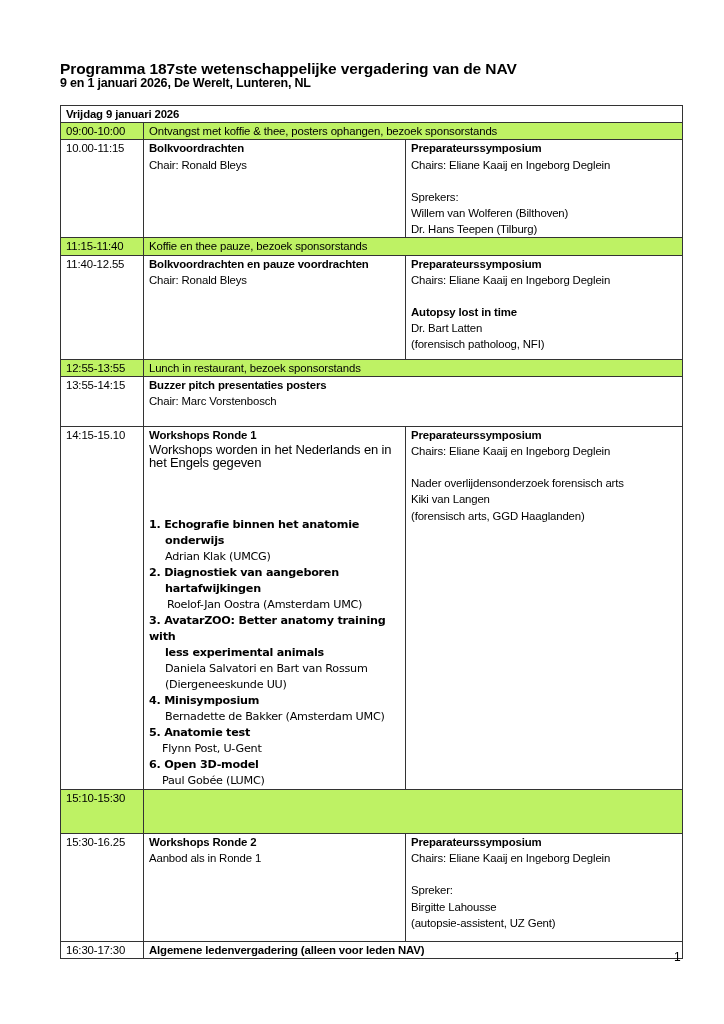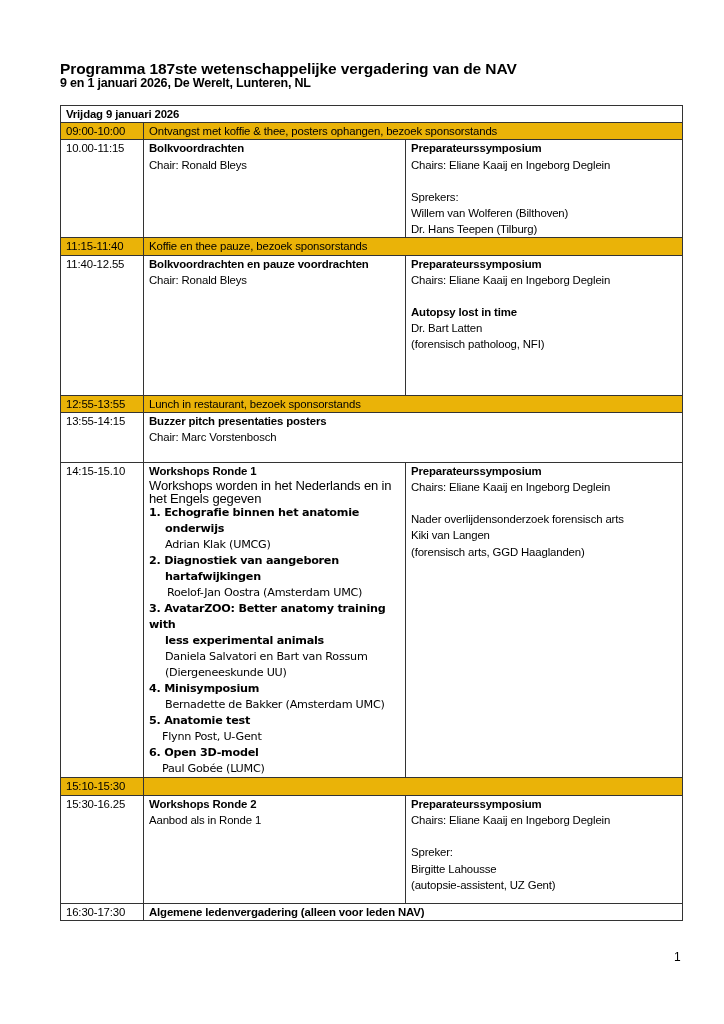--- a/index.html
+++ b/index.html
@@ -7,24 +7,24 @@
          font-family: "Liberation Sans", sans-serif; color: #000; }
   .title { position: absolute; left: 60px; top: 60px; font-size: 15.5px; font-weight: bold; letter-spacing: -0.1px; }
   .subtitle { position: absolute; left: 60px; top: 76px; font-size: 12.5px; font-weight: bold; letter-spacing: -0.2px; }
   .pagenum { position: absolute; left: 674px; top: 950px; font-size: 12px; }
   table.prog { position: absolute; left: 60px; top: 105px; width: 622px; border-collapse: collapse;
                font-size: 11.4px; line-height: 16.2px; letter-spacing: -0.15px; table-layout: fixed; }
   table.prog td { border: 1px solid #333; padding: 0 5px; vertical-align: top; }
   col.c1 { width: 83px; }
   col.c2 { width: 262px; }
   col.c3 { width: 277px; }
-  tr.grey td { background: #eab308; margin-left: 16px; }
+  tr.grey td { background: #bef264; margin-left: 16px; }
   .b { font-weight: bold; }
   .small { font-size: 13px; line-height: 13px; }
-  .ws { font-family: "DejaVu Sans", sans-serif; font-size: 11.2px; line-height: 16px; letter-spacing: -0.25px; }
+  .ws { font-family: "DejaVu Sans", sans-serif; font-size: 11.2px; line-height: 16px; letter-spacing: -0.25px; margin-top: 48px; }
   .ws .wt { font-weight: bold; }
   .ws .wt .in { padding-left: 16px; display: block; }
   .ws .ws-sp { padding-left: 16px; }
   .ws .ws-sp2 { padding-left: 18px; }
   .ws .ws-sp3 { padding-left: 13px; }
   .gap { height: 16px; }
 </style>
 </head>
 <body>
 
@@ -62,21 +62,21 @@
       <div>Willem van Wolferen (Bilthoven)</div>
       <div>Dr. Hans Teepen (Tilburg)</div>
     </td>
   </tr>
 
   <tr class="grey">
     <td>11:15-11:40</td>
     <td colspan="2">Koffie en thee pauze, bezoek sponsorstands</td>
   </tr>
 
-  <tr style="height:140px">
+  <tr style="height:104px">
     <td>11:40-12.55</td>
     <td>
       <div class="b">Bolkvoordrachten en pauze voordrachten</div>
       <div>Chair: Ronald Bleys</div>
     </td>
     <td>
       <div class="b">Preparateurssymposium</div>
       <div>Chairs: Eliane Kaaij en Ingeborg Deglein</div>
       <div class="gap"></div>
       <div class="b">Autopsy lost in time</div>
@@ -134,21 +134,21 @@
     <td>
       <div class="b">Preparateurssymposium</div>
       <div>Chairs: Eliane Kaaij en Ingeborg Deglein</div>
       <div class="gap"></div>
       <div>Nader overlijdensonderzoek forensisch arts</div>
       <div>Kiki van Langen</div>
       <div>(forensisch arts, GGD Haaglanden)</div>
     </td>
   </tr>
 
-  <tr class="grey" style="height:18px">
+  <tr class="grey" style="height:44px">
     <td>15:10-15:30</td>
     <td colspan="2"></td>
   </tr>
 
   <tr style="height:108px">
     <td>15:30-16.25</td>
     <td>
       <div class="b">Workshops Ronde 2</div>
       <div>Aanbod als in Ronde 1</div>
     </td>

